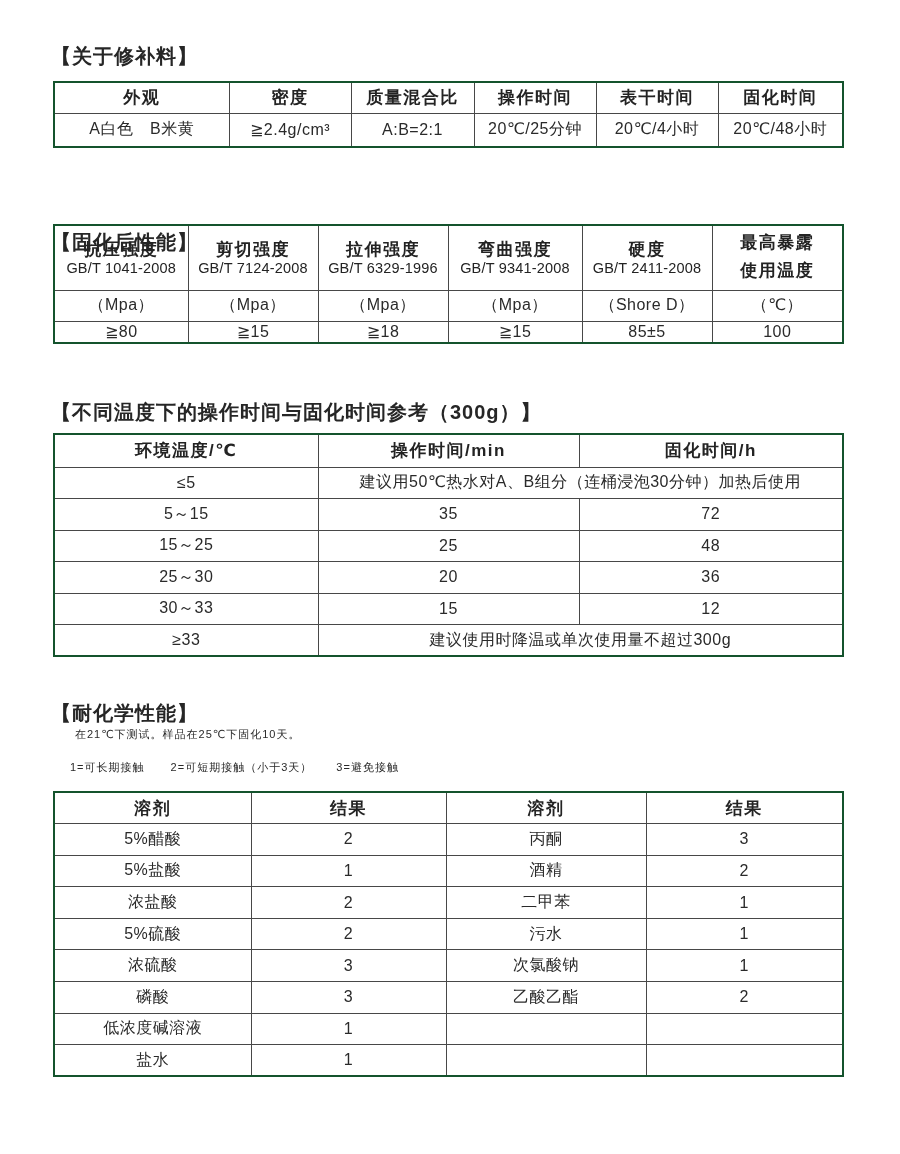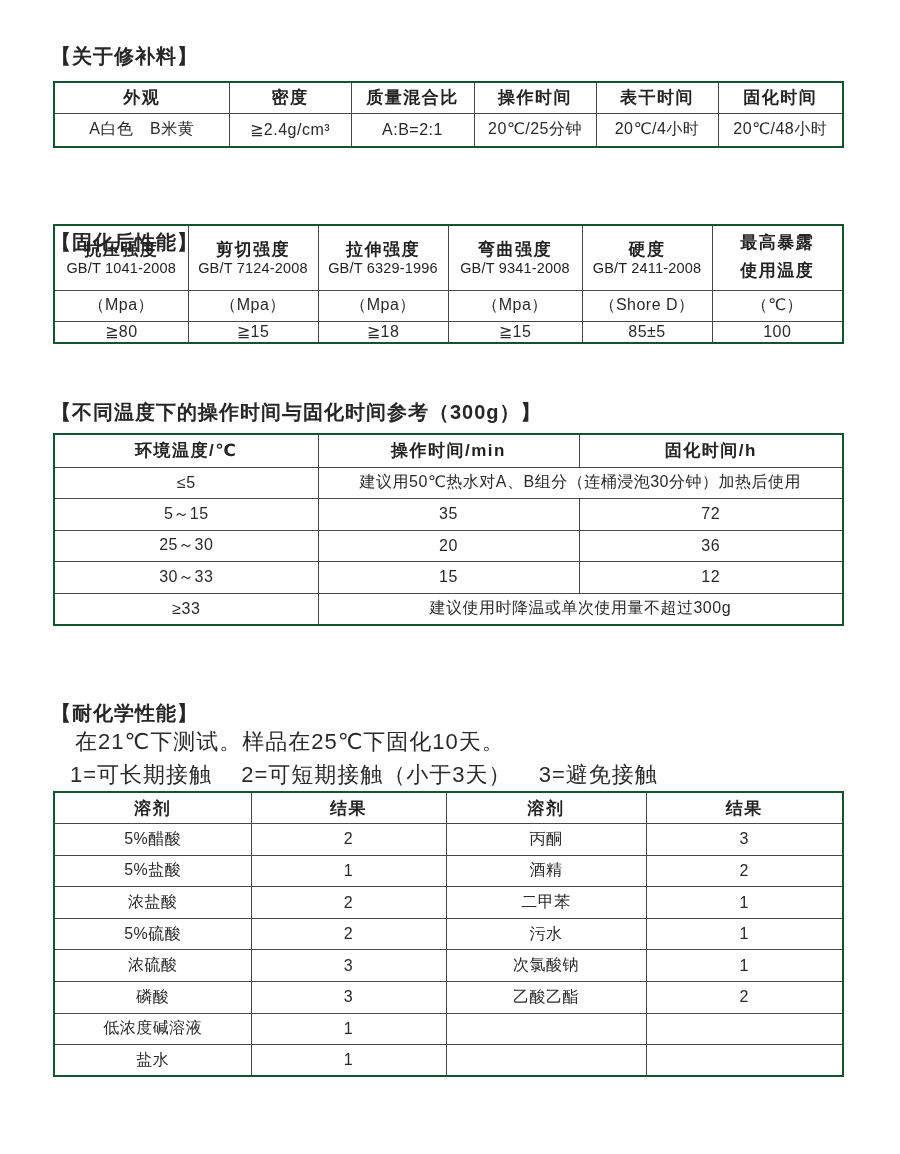--- a/index.html
+++ b/index.html
@@ -44,21 +44,21 @@
     font-size: 16px;
     letter-spacing: 0.5px;
     color: #2a2a2a;
   }
   
   .hdr2 .name { font-size: 17px; font-weight: bold; letter-spacing: 1.5px; line-height: 1.2; }
   .hdr2 .std  { font-size: 14.5px; font-weight: normal; letter-spacing: 0.2px; }
   .hdr2 .name2 { font-size: 17px; font-weight: bold; letter-spacing: 1.5px; margin-top: 6px; }
   .note-line {
     position: absolute;
-    font-size: 22px;
+    font-size: 11px;
     letter-spacing: 1px;
     color: #2a2a2a;
     white-space: nowrap;
   }
   .legend span { display: inline-block; }
   .legend span:nth-child(2) { margin-left: 22px; }
   .legend span:nth-child(3) { margin-left: 20px; }
 </style>
 </head>
 <body>
@@ -167,20 +167,25 @@
     <tr style="height:31.5px">
       <td>≤5</td>
       <td colspan="2">建议用50℃热水对A、B组分（连桶浸泡30分钟）加热后使用</td>
     </tr>
     <tr style="height:31.5px">
       <td>5～15</td>
       <td>35</td>
       <td>72</td>
     </tr>
     <tr style="height:31.5px">
+      <td>15～25</td>
+      <td>25</td>
+      <td>48</td>
+    </tr>
+    <tr style="height:31.5px">
       <td>25～30</td>
       <td>20</td>
       <td>36</td>
     </tr>
     <tr style="height:31.5px">
       <td>30～33</td>
       <td>15</td>
       <td>12</td>
     </tr>
     <tr style="height:31.5px">

